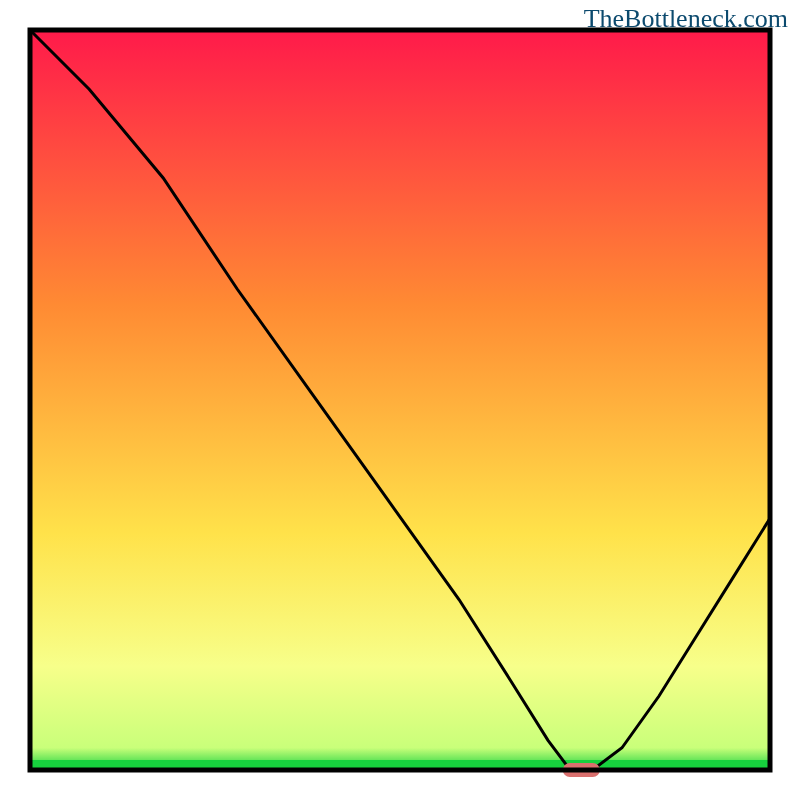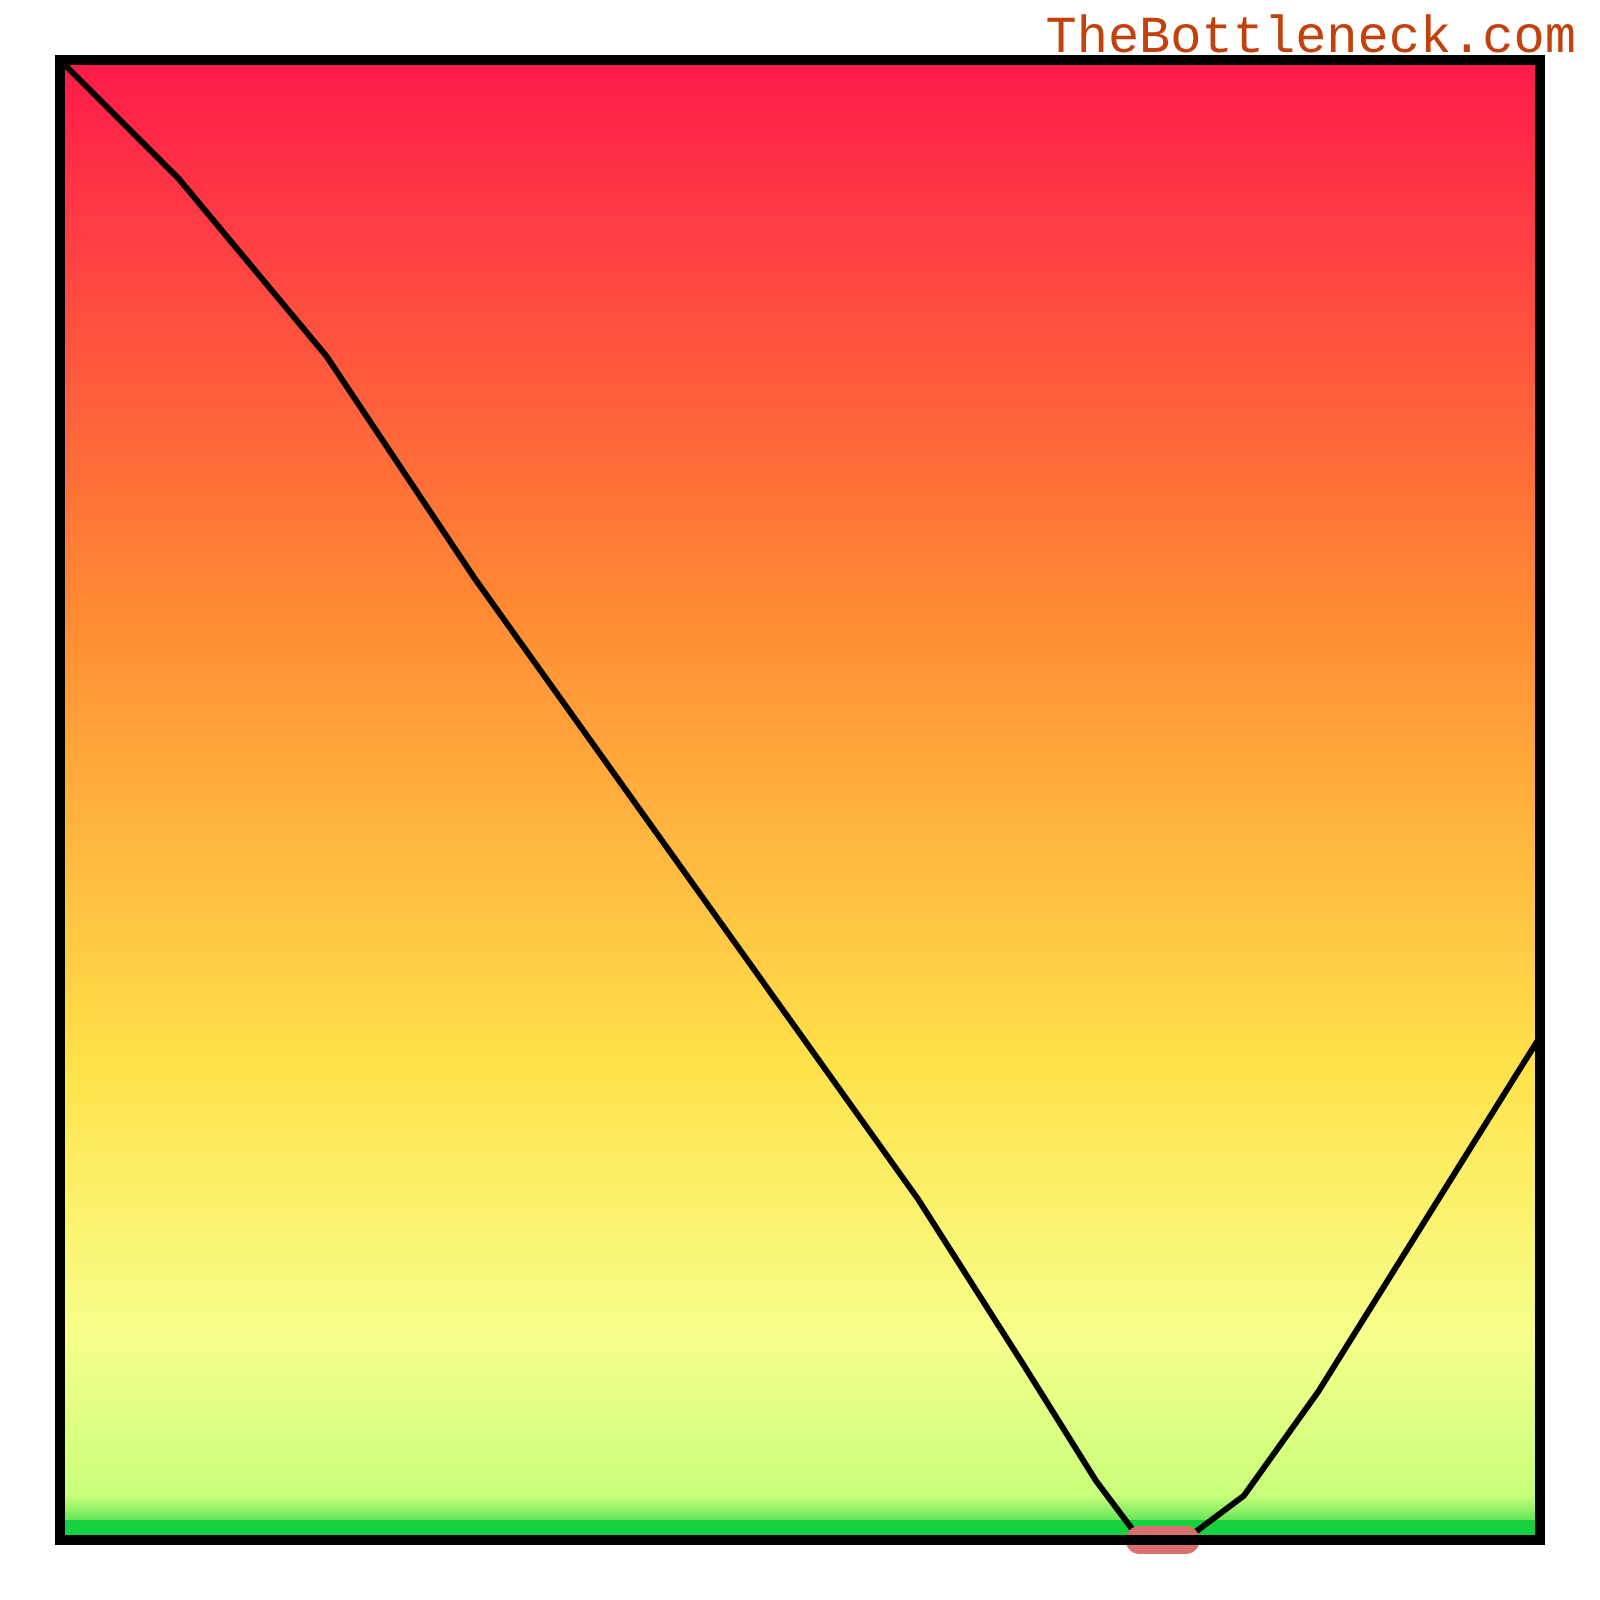--- a/index.html
+++ b/index.html
@@ -14,23 +14,23 @@
     position: absolute;
     left: 0;
     top: 0;
     width: 800px;
     height: 800px;
   }
   .watermark {
     position: absolute;
     top: 4px;
     right: 12px;
-    font-family: Liberation Mono, monospace;
+    font-family: Liberation Serif, serif;
     font-size: 26px;
-    color: #c2410c;
+    color: #0c4a6e;
     z-index: 10;
     text-align: right;
   }
   svg {
     display: block;
   }
 </style>
 </head>
 <body>
 

